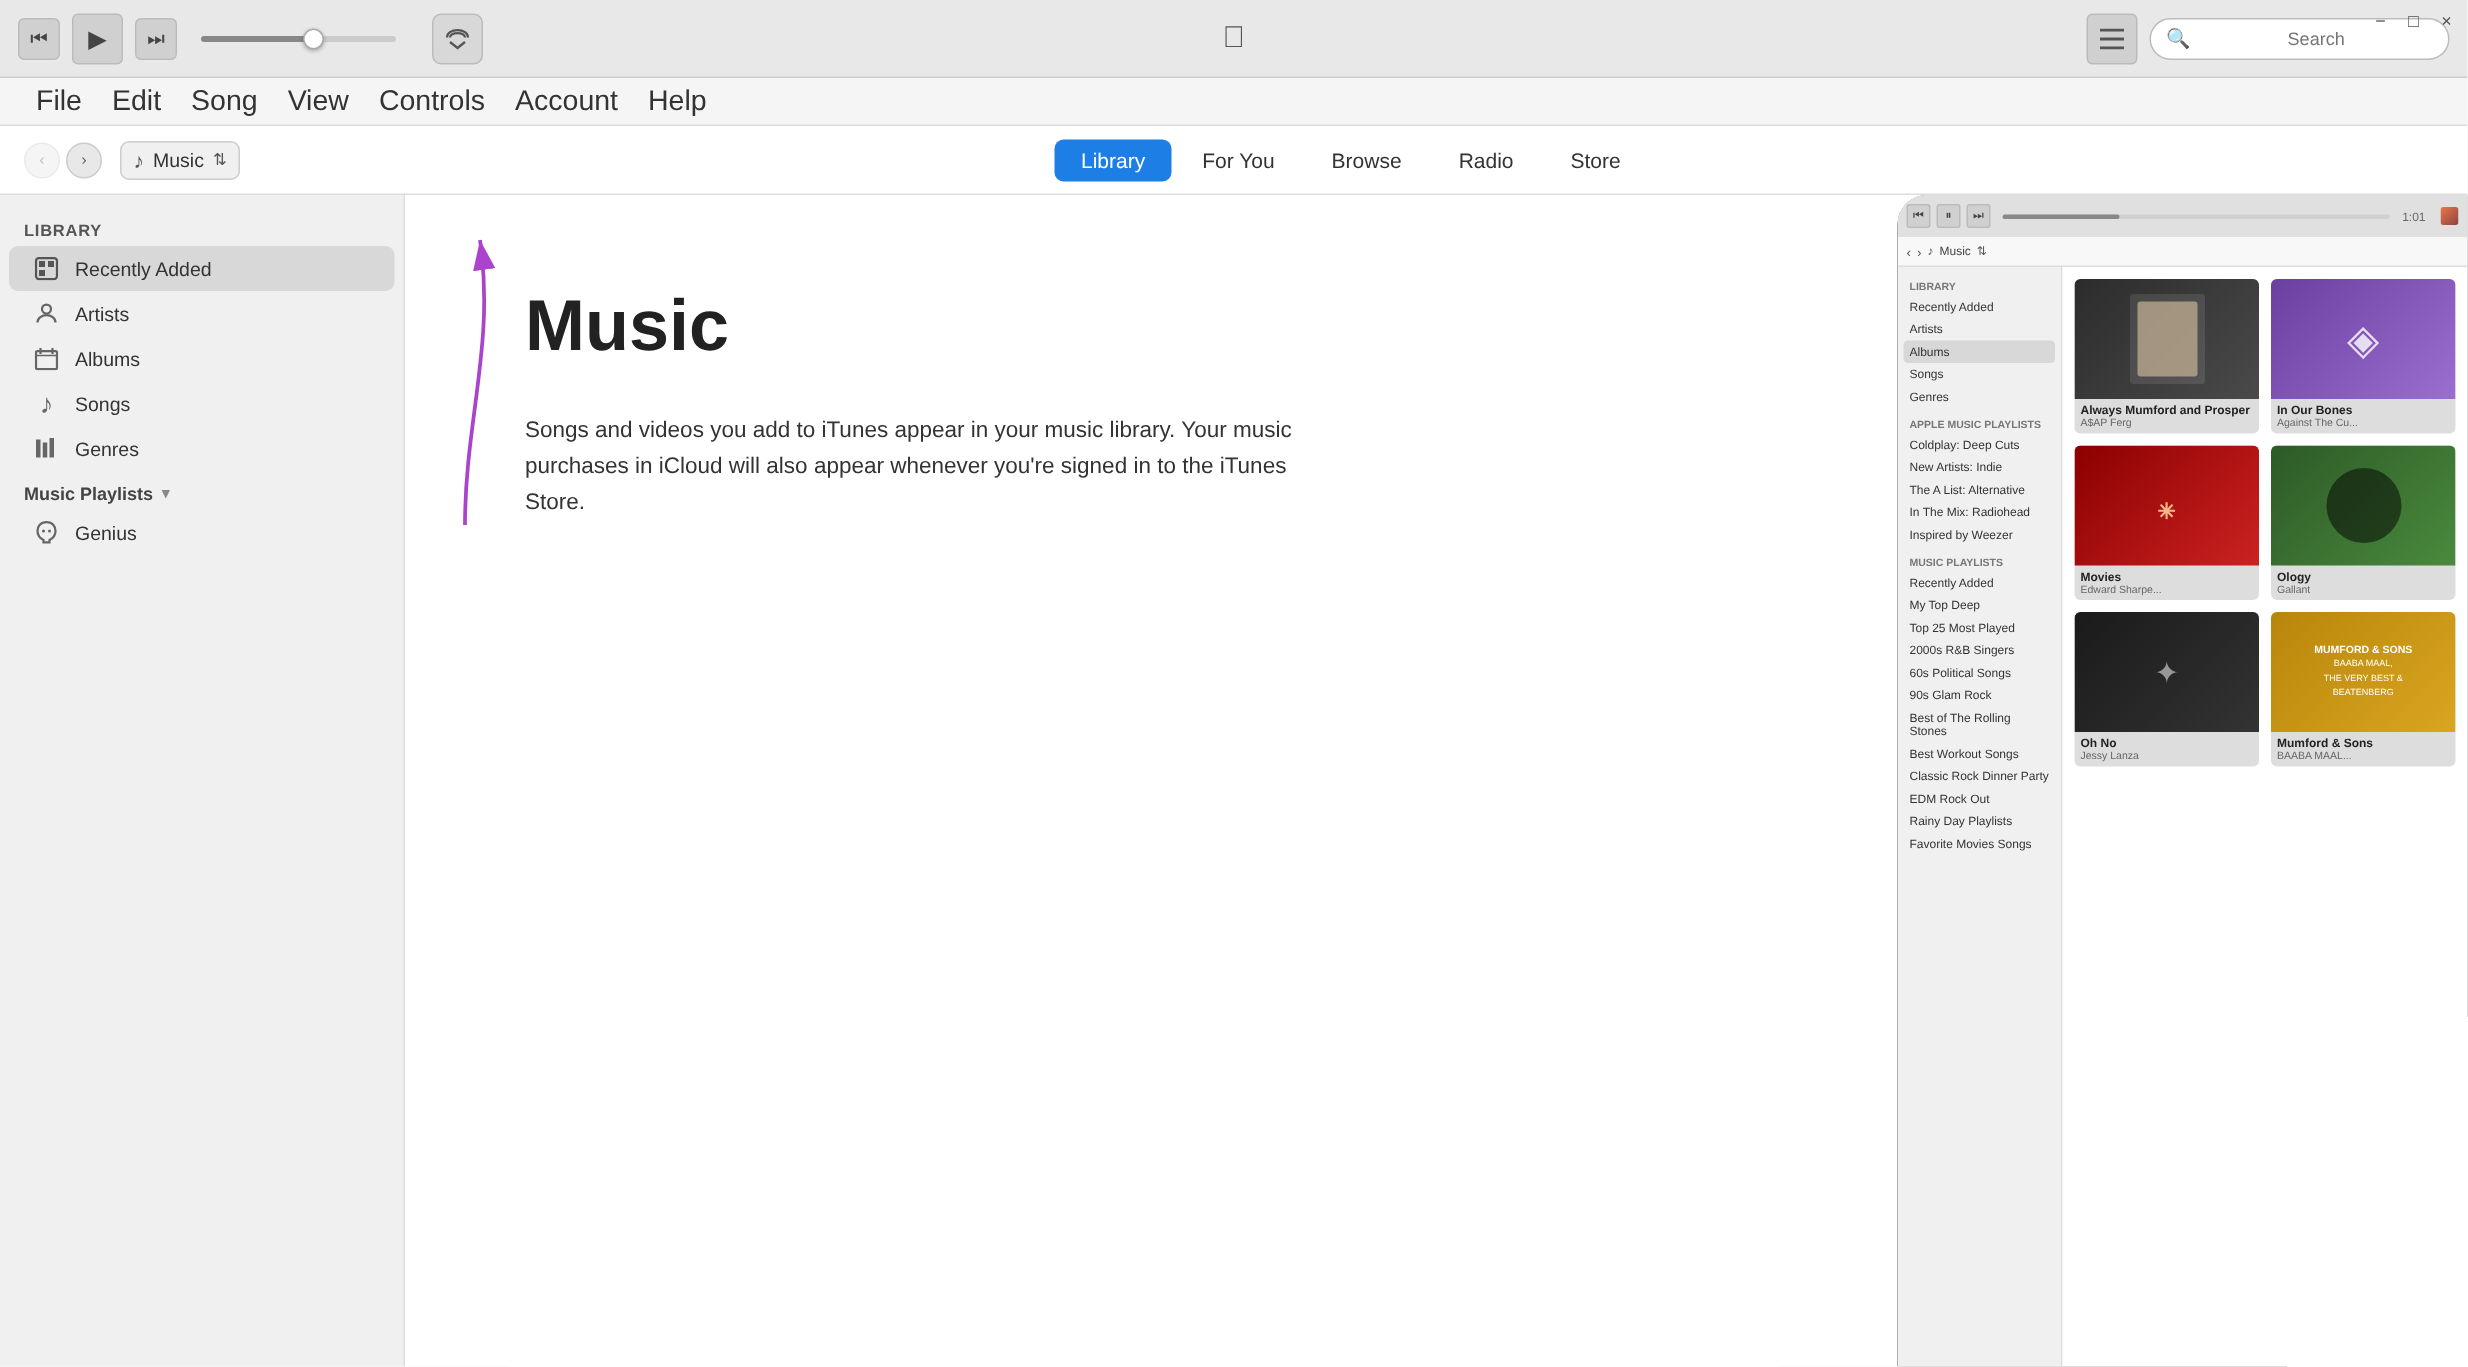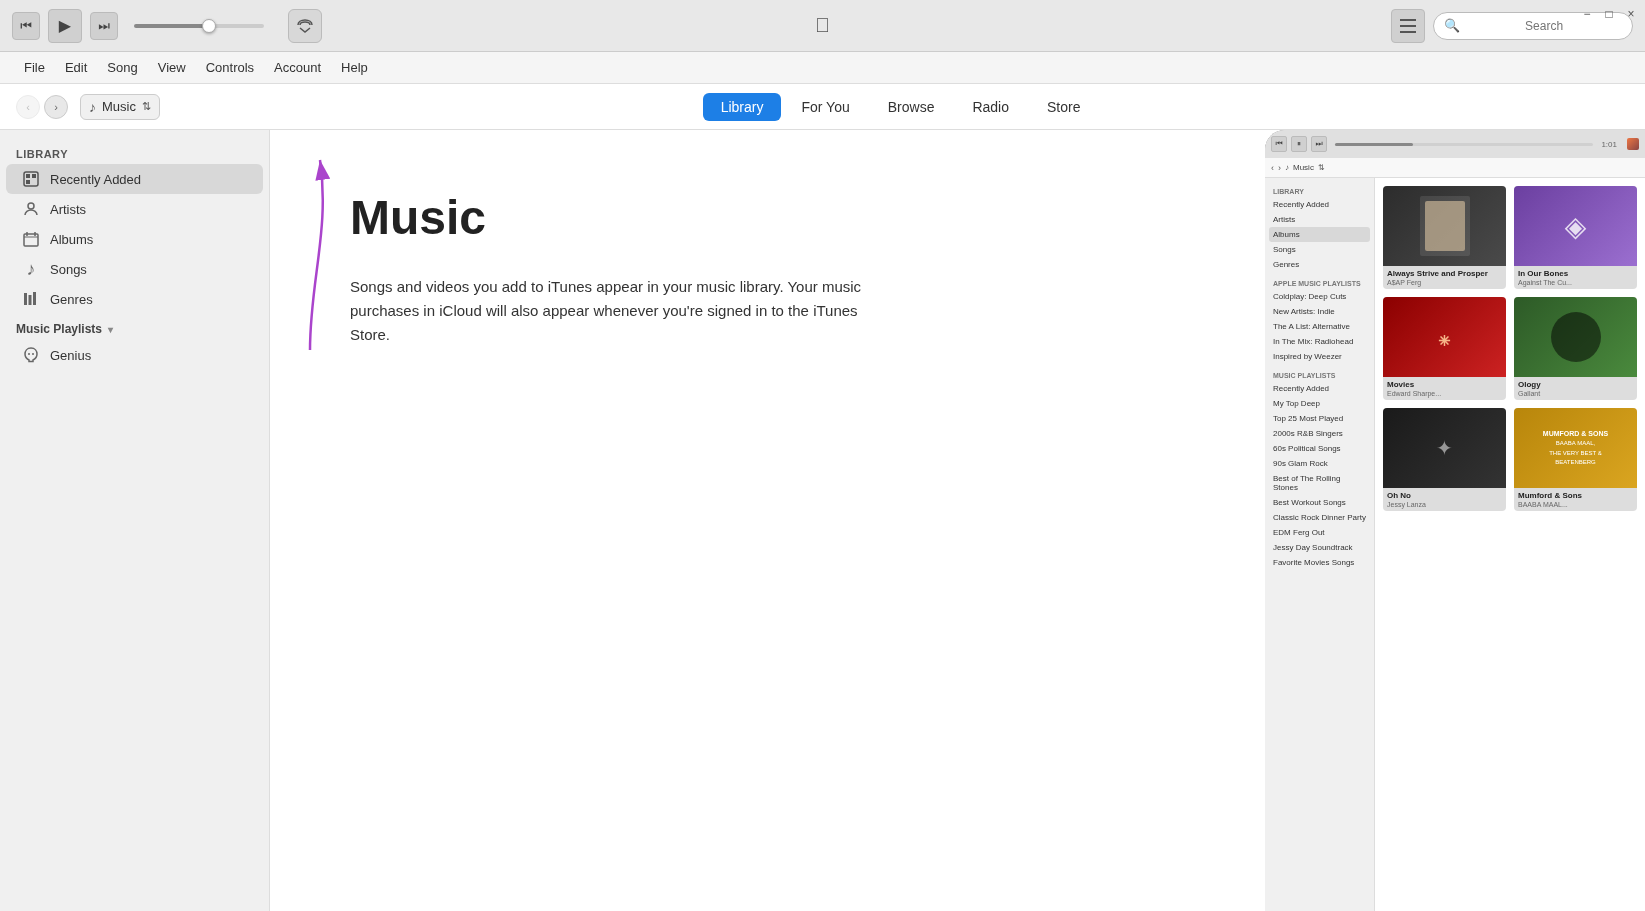--- a/index.html
+++ b/index.html
@@ -143,21 +143,21 @@
       height: 32px;
       background: #f5f5f5;
       border-bottom: 1px solid #ddd;
       display: flex;
       align-items: center;
       padding: 0 16px;
       gap: 4px;
     }
     .menu-item {
       padding: 4px 8px;
-      font-size: 13px;
+      font-size: 19px;
       color: #333;
       cursor: pointer;
       border-radius: 3px;
     }
 
     
     .nav-bar {
       height: 46px;
       background: white;
       border-bottom: 1px solid #ddd;
@@ -600,35 +600,35 @@
             <div class="ipad-sidebar-section" style="margin-top:4px;">Music Playlists</div>
             <div class="ipad-sidebar-item">Recently Added</div>
             <div class="ipad-sidebar-item">My Top Deep</div>
             <div class="ipad-sidebar-item">Top 25 Most Played</div>
             <div class="ipad-sidebar-item">2000s R&amp;B Singers</div>
             <div class="ipad-sidebar-item">60s Political Songs</div>
             <div class="ipad-sidebar-item">90s Glam Rock</div>
             <div class="ipad-sidebar-item">Best of The Rolling Stones</div>
             <div class="ipad-sidebar-item">Best Workout Songs</div>
             <div class="ipad-sidebar-item">Classic Rock Dinner Party</div>
-            <div class="ipad-sidebar-item">EDM Ferg Out</div>
-            <div class="ipad-sidebar-item">Jessy Day Soundtrack</div>
+            <div class="ipad-sidebar-item">EDM Rock Out</div>
+            <div class="ipad-sidebar-item">Rainy Day Playlists</div>
             <div class="ipad-sidebar-item">Favorite Movies Songs</div>
           </div>
 
           <div class="ipad-content">
             <div class="ipad-albums-grid">
 
               <div class="ipad-album-card">
                 <div class="ipad-album-img album-color-1" style="display:flex;align-items:center;justify-content:center;">
                   <div style="width:50px;height:60px;background:rgba(255,255,255,0.1);border-radius:2px;display:flex;align-items:center;justify-content:center;">
                     <div style="width:40px;height:50px;background:rgba(200,180,150,0.7);border-radius:2px;"></div>
                   </div>
                 </div>
-                <div class="ipad-album-title">Always Strive and Prosper</div>
+                <div class="ipad-album-title">Always Mumford and Prosper</div>
                 <div class="ipad-album-artist">A$AP Ferg</div>
               </div>
 
               <div class="ipad-album-card">
                 <div class="ipad-album-img album-color-2" style="display:flex;align-items:center;justify-content:center;">
                   <div style="font-size:28px;color:rgba(255,255,255,0.8);">◈</div>
                 </div>
                 <div class="ipad-album-title">In Our Bones</div>
                 <div class="ipad-album-artist">Against The Cu...</div>
               </div>

